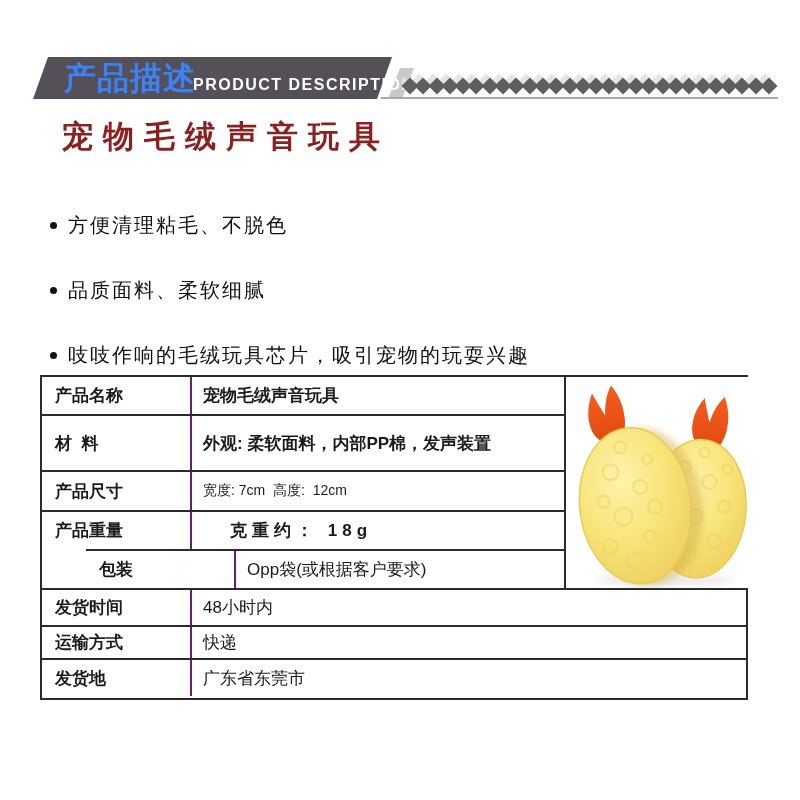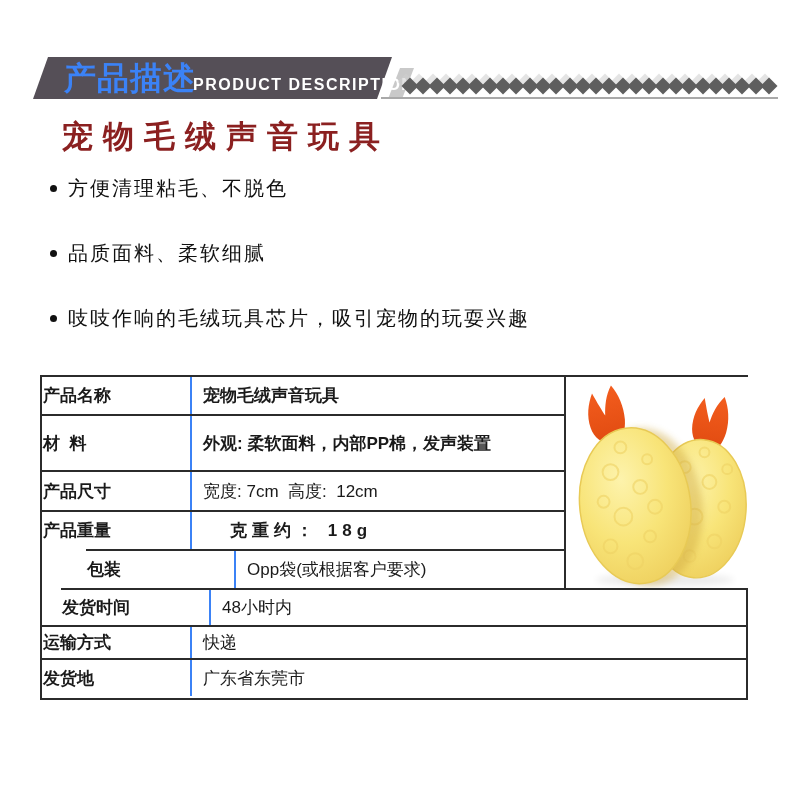--- a/index.html
+++ b/index.html
@@ -20,45 +20,45 @@
   #diamond-row-echo .diamond{background:#cfcfcf;}
   #banner-underline{position:absolute;left:381px;top:97px;width:397px;height:2px;background:#a9a9a9;}
 
   
   #page-title{position:absolute;left:62px;top:119px;font-size:31px;font-weight:bold;
         letter-spacing:10px;line-height:36px;white-space:pre;}
 
   
   #feature-list{position:absolute;left:50px;top:176px;width:560px;list-style:none;margin:0;padding:0;}
   .feature-item{display:flex;align-items:flex-start;margin-bottom:41px;font-size:20px;
-        letter-spacing:2px;line-height:24px;color:#111;}
+        letter-spacing:2px;line-height:24px;color:#111;margin-top:37px;}
   .bullet-dot{width:7px;height:7px;border-radius:50%;background:#111;flex:0 0 7px;
         margin:9px 11px 0 0;}
 
   
   #spec-table{position:absolute;left:40px;top:375px;width:708px;height:325px;
         border:2px solid #2b2b2b;box-sizing:border-box;background:#fff;}
   .spec-row{display:flex;box-sizing:border-box;}
   .spec-row + .spec-row{border-top:2px solid #2b2b2b;}
   .spec-row:nth-child(1){height:37px;}
   .spec-row:nth-child(2){height:56px;}
   .spec-row:nth-child(3){height:40px;}
   .spec-row:nth-child(4){height:39px;}
   .spec-row:nth-child(5){height:39px;margin-left:44px;}
-  .spec-row:nth-child(6){height:37px;margin-left:19px;}
+  .spec-row:nth-child(6){height:37px;}
   .spec-row:nth-child(7){height:33px;}
   .spec-row:nth-child(8){height:38px;}
-  .label-cell{width:150px;flex:0 0 150px;box-sizing:border-box;border-right:2px solid #3b82f6;
-        display:flex;align-items:center;padding-left:1px;font-size:17px;font-weight:bold;
+  .label-cell{width:150px;flex:0 0 150px;box-sizing:border-box;border-right:2px solid #701a75;
+        display:flex;align-items:center;padding-left:13px;font-size:17px;font-weight:bold;
         white-space:pre;}
   .value-cell{flex:1;display:flex;align-items:center;padding-left:11px;font-size:17px;
         white-space:pre;}
   .spec-row:nth-child(1) .value-cell,
   .spec-row:nth-child(2) .value-cell{font-weight:bold;}
-  .spec-row:nth-child(3) .value-cell{font-size:17px;}
+  .spec-row:nth-child(3) .value-cell{font-size:14px;}
   .spec-row:nth-child(4) .value-cell{font-weight:bold;letter-spacing:5px;margin-left:27px;}
 
   #photo-cell{position:absolute;top:0;left:522px;width:184px;height:211px;box-sizing:border-box;
         background:#ffffff;border-left:2px solid #2b2b2b;overflow:hidden;}
 </style>
 </head>
 <body>
 
 <div id="page">
 

